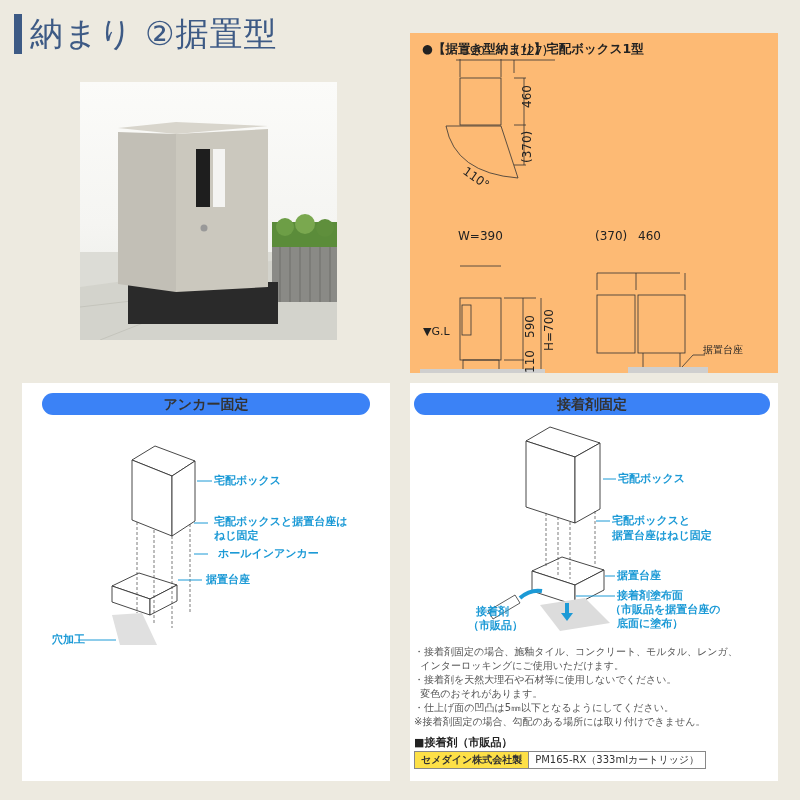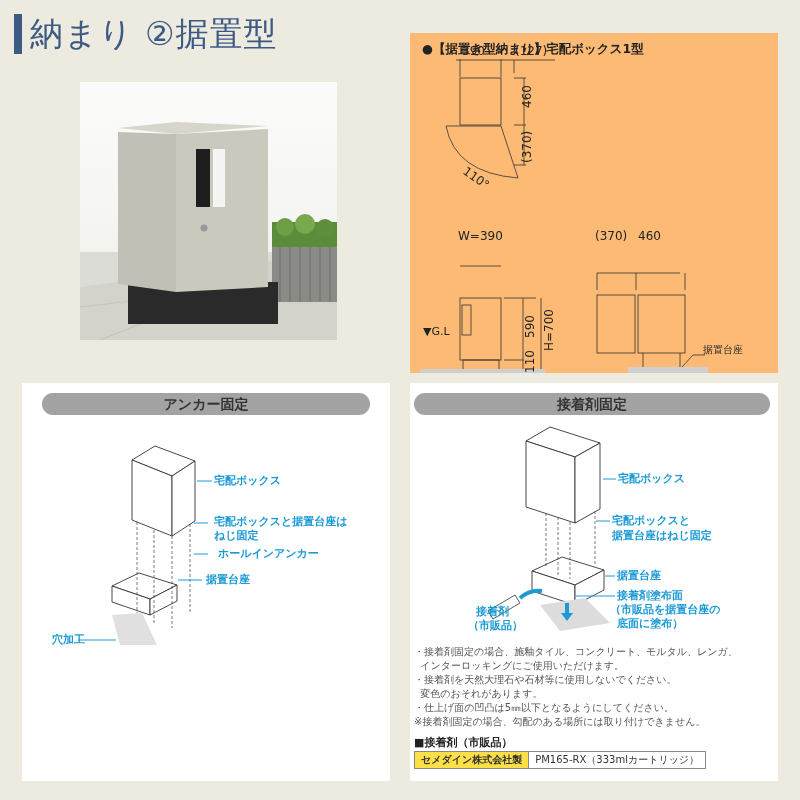--- a/index.html
+++ b/index.html
@@ -16,21 +16,21 @@
   .photo { position: absolute; left: 80px; top: 82px; width: 257px; height: 258px; overflow: hidden; background: linear-gradient(#fbfbf9 0%, #f5f5f2 55%, #e9eae6 100%); }
   .panel-top { position: absolute; left: 410px; top: 33px; width: 368px; height: 340px; background: #fdba74; }
   .panel-top-title { position: absolute; left: 12px; top: 8px; font-size: 12.5px; font-weight: bold; color: #222; }
 
   .sec { position: absolute; top: 383px; height: 398px; background: #fff; }
   #sec-anchor { left: 15px; width: 245px; }
   #sec-anchor { width: 245px; }
   #sec-anchor { left: 15px; }
   #sec-anchor { width: 245px; }
 
-  .pill { position: absolute; top: 10px; height: 22px; border-radius: 11px; background: #a3a3a3; text-align: center; font-size: 14px; font-weight: bold; color: #333; line-height: 22px; }
+  .pill { position: absolute; top: 10px; height: 22px; border-radius: 11px; background: #3b82f6; text-align: center; font-size: 14px; font-weight: bold; color: #333; line-height: 22px; }
 
   .lbl { position: absolute; color: #1c9ad6; font-size: 11px; font-weight: bold; white-space: nowrap; line-height: 14px; }
   .note { position: absolute; font-size: 10.5px; color: #555; line-height: 14px; white-space: pre; }
   .spec-title { position: absolute; font-size: 11px; font-weight: bold; color: #222; }
   .spec-table { position: absolute; border-collapse: collapse; font-size: 10px; color: #333; }
   .spec-table td { border: 1px solid #888; padding: 1px 6px; height: 16px; white-space: nowrap; }
   .spec-table td.head { background: #fde047; font-weight: bold; }
   svg text { font-family: "DejaVu Sans", "Liberation Sans", sans-serif; }
 </style>
 </head>

